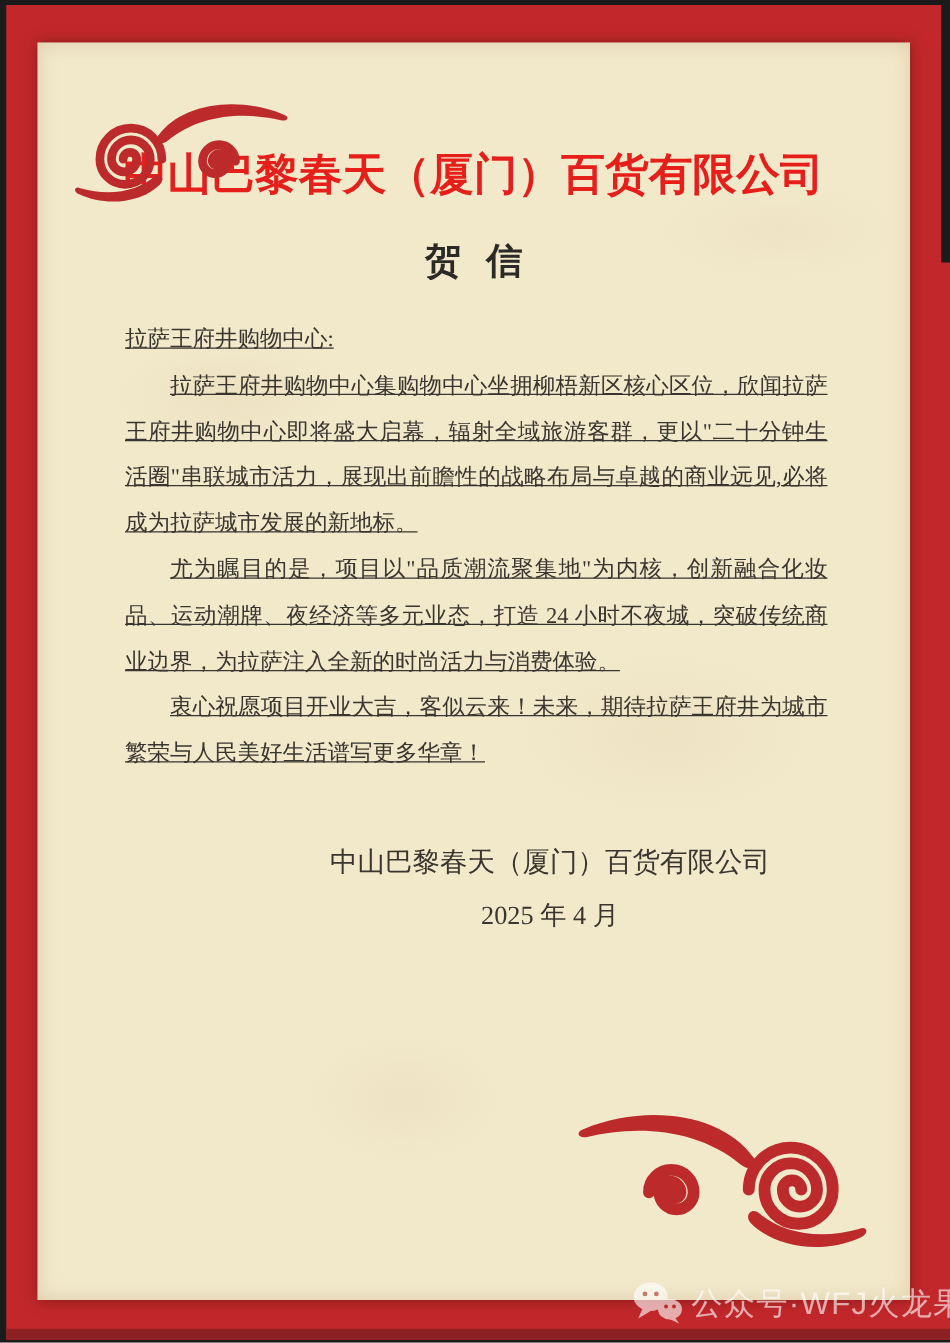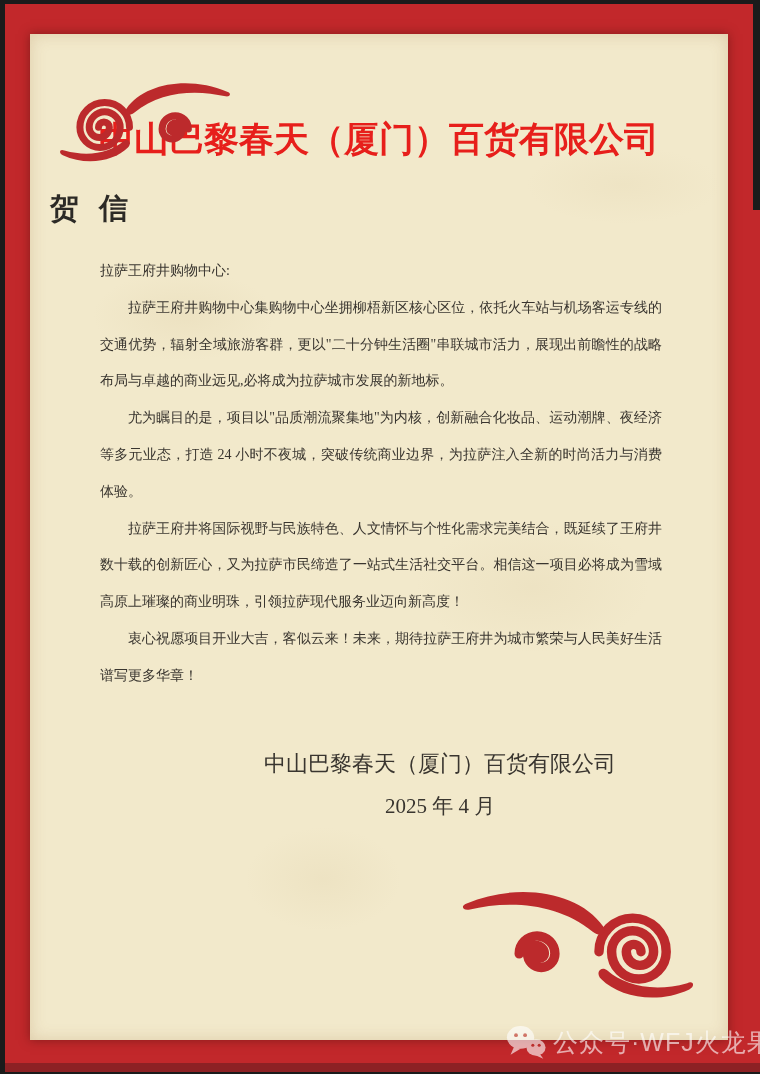--- a/index.html
+++ b/index.html
@@ -43,32 +43,34 @@
     text-align:center;
     color:#e71f1b;
     font-family:"Liberation Sans", sans-serif;
     font-weight:bold;
     font-size:35px;
     letter-spacing:0px;
     white-space:nowrap;
   }
   .letter-title{
     margin-top:26px;
+    text-align:center;
     color:#2c2a26;
     font-weight:bold;
     font-size:29px;
     letter-spacing:20px;
     text-indent:20px;
   }
   .body-text{
     margin:24px 66px 0 70px;
-    font-size:14px;
+    font-size:18px;
     line-height:36.8px;
     color:#39352f;
     text-align:justify;
+    text-decoration:underline;
   }
   .body-text p{margin:0;text-indent:2em;}
   .body-text p.salutation{text-indent:0;}
   .sig-wrap{
     width:max-content;
     margin:54px 112px 0 auto;
     text-align:center;
     color:#39352f;
   }
   .sig-line{font-size:22px;}
@@ -115,23 +117,22 @@
       <path d="M40,98 C90,126 180,126 236,104 L240,130 L40,130 Z" opacity="0.0"></path>
     </g>
   </svg>
 
   <div class="company-title">中山巴黎春天（厦门）百货有限公司</div>
 
   <div class="letter-title">贺信</div>
 
   <div class="body-text">
     <p class="salutation">拉萨王府井购物中心:</p>
-    <p>拉萨王府井购物中心集购物中心坐拥柳梧新区核心区位，依托火车站与机场客运专线的交通优势，辐射全域旅游客群，更以"二十分钟生活圈"串联城市活力，展现出前瞻性的战略布局与卓越的商业远见,必将成为拉萨城市发展的新地标。</p>
+    <p>拉萨王府井购物中心集购物中心坐拥柳梧新区核心区位，欣闻拉萨王府井购物中心即将盛大启幕，辐射全域旅游客群，更以"二十分钟生活圈"串联城市活力，展现出前瞻性的战略布局与卓越的商业远见,必将成为拉萨城市发展的新地标。</p>
     <p>尤为瞩目的是，项目以"品质潮流聚集地"为内核，创新融合化妆品、运动潮牌、夜经济等多元业态，打造 24 小时不夜城，突破传统商业边界，为拉萨注入全新的时尚活力与消费体验。</p>
-    <p>拉萨王府井将国际视野与民族特色、人文情怀与个性化需求完美结合，既延续了王府井数十载的创新匠心，又为拉萨市民缔造了一站式生活社交平台。相信这一项目必将成为雪域高原上璀璨的商业明珠，引领拉萨现代服务业迈向新高度！</p>
     <p>衷心祝愿项目开业大吉，客似云来！未来，期待拉萨王府井为城市繁荣与人民美好生活谱写更多华章！</p>
   </div>
 
   <div class="sig-wrap">
     <div class="sig-line">中山巴黎春天（厦门）百货有限公司</div>
     <div class="date-line">2025 年 4 月</div>
   </div>
 
 </div>
 

